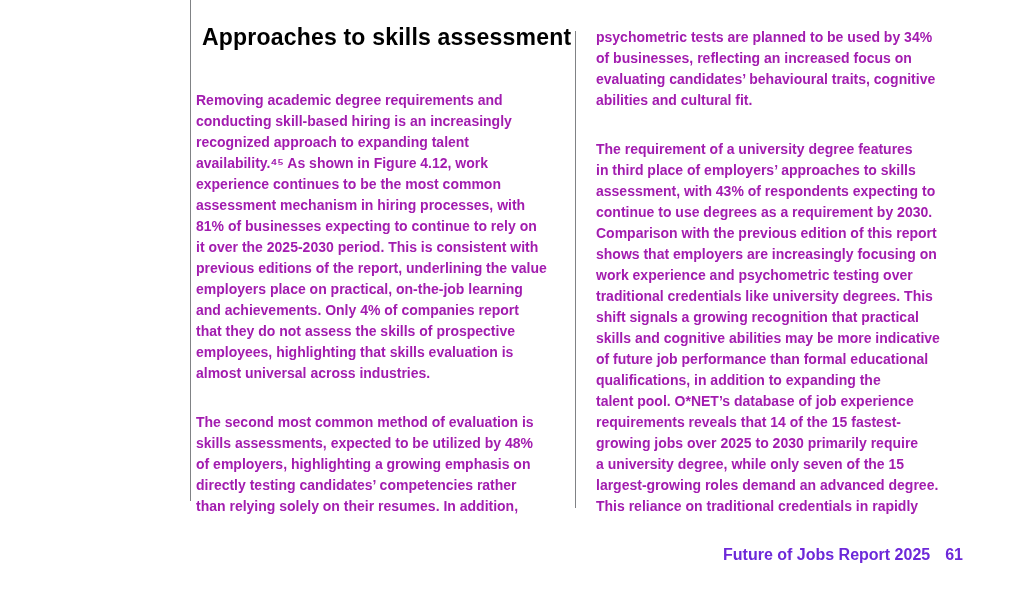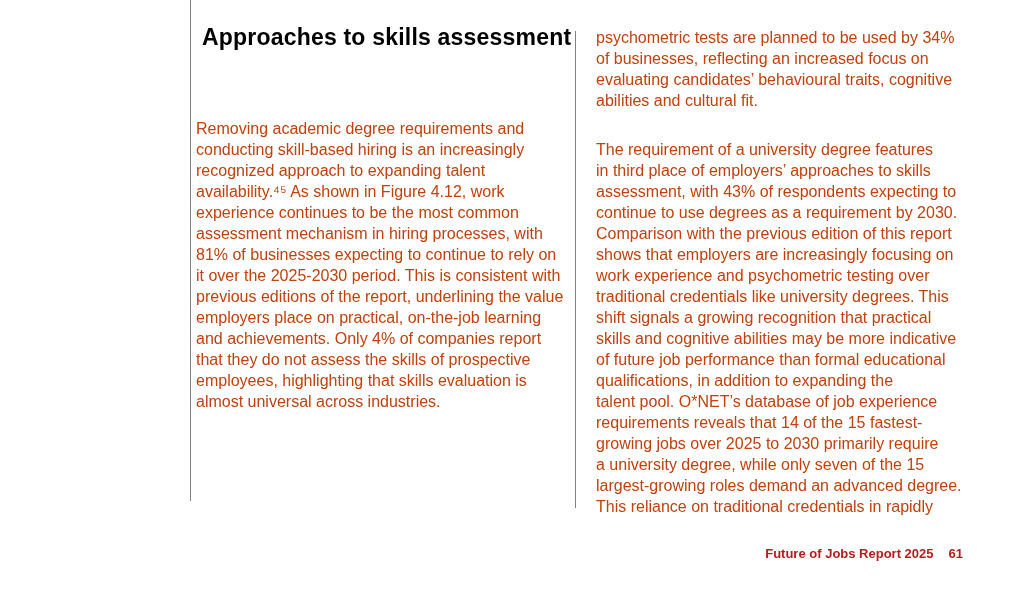--- a/index.html
+++ b/index.html
@@ -33,38 +33,39 @@
     top: 24px;
     margin: 0;
     font-size: 23px;
     font-weight: bold;
     color: #000000;
     letter-spacing: 0.2px;
     white-space: nowrap;
   }
   .col {
     position: absolute;
-    color: #c2410c;
-    font-size: 16px;
+    color: #a21caf;
+    font-size: 14px;
     line-height: 21px;
+    font-weight: bold;
   }
   .col-left  { left: 196px; top: 90px; width: 388px; }
   .col-right { left: 596px; top: 27px; width: 388px; }
   .para {
     margin: 0 0 21px 0;
     white-space: pre;
   }
   .para:last-child { margin-bottom: 0; margin-top: 28px; }
   .footer {
     position: absolute;
     top: 546px;
     right: 61px;
-    font-size: 13px;
+    font-size: 16px;
     font-weight: bold;
-    color: #b91c1c;
+    color: #6d28d9;
     white-space: nowrap;
   }
   .footer-page { margin-left: 15px; }
 </style>
 </head>
 <body>
 
 <div class="page">
 
   <div class="rule rule-left"></div>
@@ -81,20 +82,25 @@
 experience continues to be the most common
 assessment mechanism in hiring processes, with
 81% of businesses expecting to continue to rely on
 it over the 2025-2030 period. This is consistent with
 previous editions of the report, underlining the value
 employers place on practical, on-the-job learning
 and achievements. Only 4% of companies report
 that they do not assess the skills of prospective
 employees, highlighting that skills evaluation is
 almost universal across industries.</p>
+    <p class="para">The second most common method of evaluation is
+skills assessments, expected to be utilized by 48%
+of employers, highlighting a growing emphasis on
+directly testing candidates’ competencies rather
+than relying solely on their resumes. In addition,</p>
   </div>
 
   <div class="col col-right">
     <p class="para">psychometric tests are planned to be used by 34%
 of businesses, reflecting an increased focus on
 evaluating candidates’ behavioural traits, cognitive
 abilities and cultural fit.</p>
     <p class="para">The requirement of a university degree features
 in third place of employers’ approaches to skills
 assessment, with 43% of respondents expecting to

